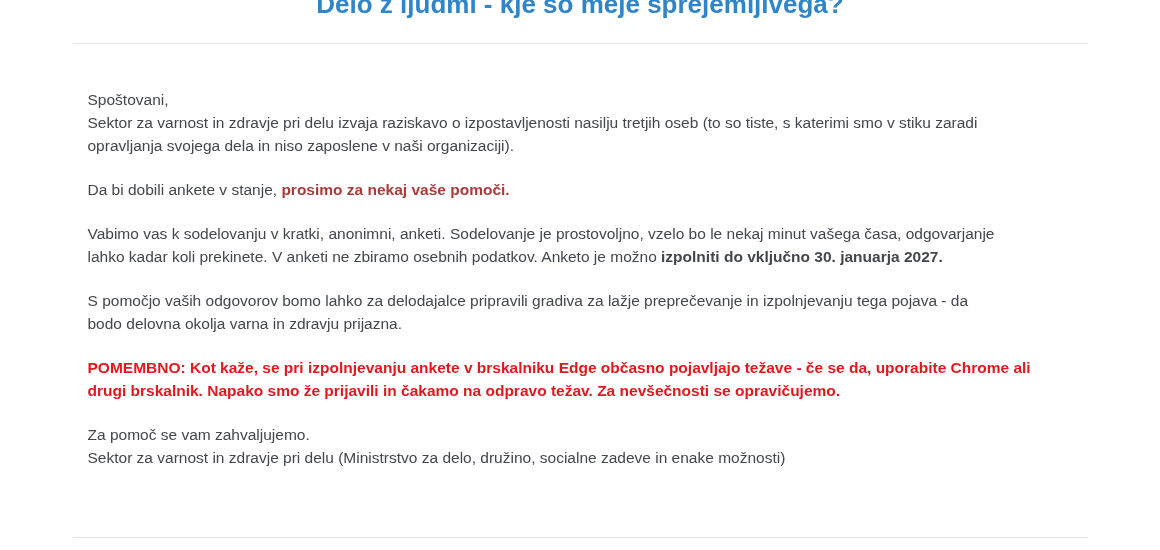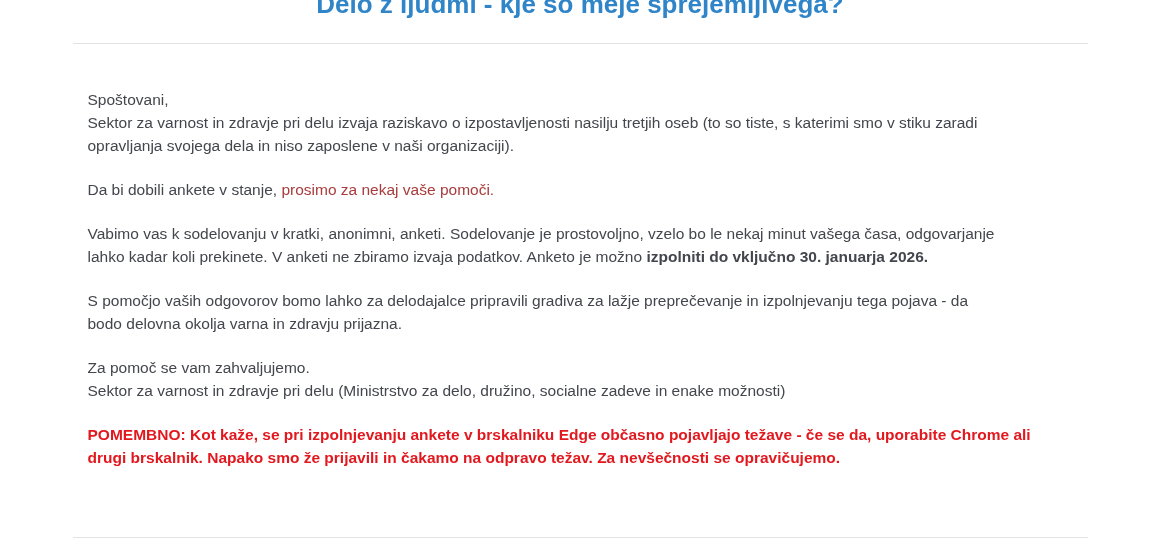--- a/index.html
+++ b/index.html
@@ -45,42 +45,42 @@
   p.para {
     margin: 12px 0 21px 0;
     white-space: pre-line;
   }
   p.para:last-child {
     margin-bottom: 0;
   }
   .seg-normal { font-weight: 400; }
   .seg-bold { font-weight: 700; }
   .seg-emphasis {
-    font-weight: 400;
+    font-weight: 700;
     color: var(--emphasis-dark-red, #a93b3b);
   }
   .seg-warning {
     font-weight: 700;
     color: var(--warning-red, #e2181f);
   }
 </style>
 </head>
 <body>
 
 <div class="container">
   <h1 class="survey-title">Delo z ljudmi - kje so meje sprejemljivega?</h1>
   <hr class="divider top">
   <div class="intro-text">
       <p class="para"><span class="seg-normal">Spoštovani,
 Sektor za varnost in zdravje pri delu izvaja raziskavo o izpostavljenosti nasilju tretjih oseb (to so tiste, s katerimi smo v stiku zaradi
 opravljanja svojega dela in niso zaposlene v naši organizaciji).</span></p>
       <p class="para"><span class="seg-normal">Da bi dobili ankete v stanje, </span><span class="seg-emphasis">prosimo za nekaj vaše pomoči.</span></p>
       <p class="para"><span class="seg-normal">Vabimo vas k sodelovanju v kratki, anonimni, anketi. Sodelovanje je prostovoljno, vzelo bo le nekaj minut vašega časa, odgovarjanje
-lahko kadar koli prekinete. V anketi ne zbiramo izvaja podatkov. Anketo je možno </span><span class="seg-bold">izpolniti do vključno 30. januarja 2026.</span></p>
+lahko kadar koli prekinete. V anketi ne zbiramo osebnih podatkov. Anketo je možno </span><span class="seg-bold">izpolniti do vključno 30. januarja 2027.</span></p>
       <p class="para"><span class="seg-normal">S pomočjo vaših odgovorov bomo lahko za delodajalce pripravili gradiva za lažje preprečevanje in izpolnjevanju tega pojava - da
 bodo delovna okolja varna in zdravju prijazna.</span></p>
+      <p class="para"><span class="seg-warning">POMEMBNO: Kot kaže, se pri izpolnjevanju ankete v brskalniku Edge občasno pojavljajo težave - če se da, uporabite Chrome ali
+drugi brskalnik. Napako smo že prijavili in čakamo na odpravo težav. Za nevšečnosti se opravičujemo.</span></p>
       <p class="para"><span class="seg-normal">Za pomoč se vam zahvaljujemo.
 Sektor za varnost in zdravje pri delu (Ministrstvo za delo, družino, socialne zadeve in enake možnosti)</span></p>
-      <p class="para"><span class="seg-warning">POMEMBNO: Kot kaže, se pri izpolnjevanju ankete v brskalniku Edge občasno pojavljajo težave - če se da, uporabite Chrome ali
-drugi brskalnik. Napako smo že prijavili in čakamo na odpravo težav. Za nevšečnosti se opravičujemo.</span></p>
     </div>
   <hr class="divider bottom">
 </div>
 
 </body></html>

